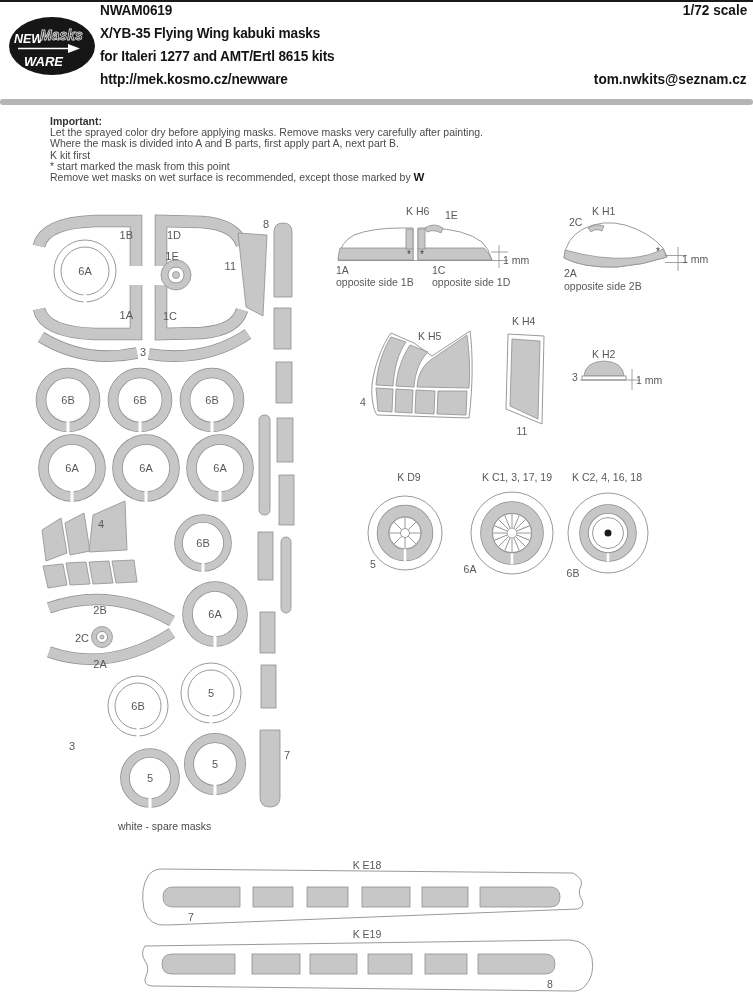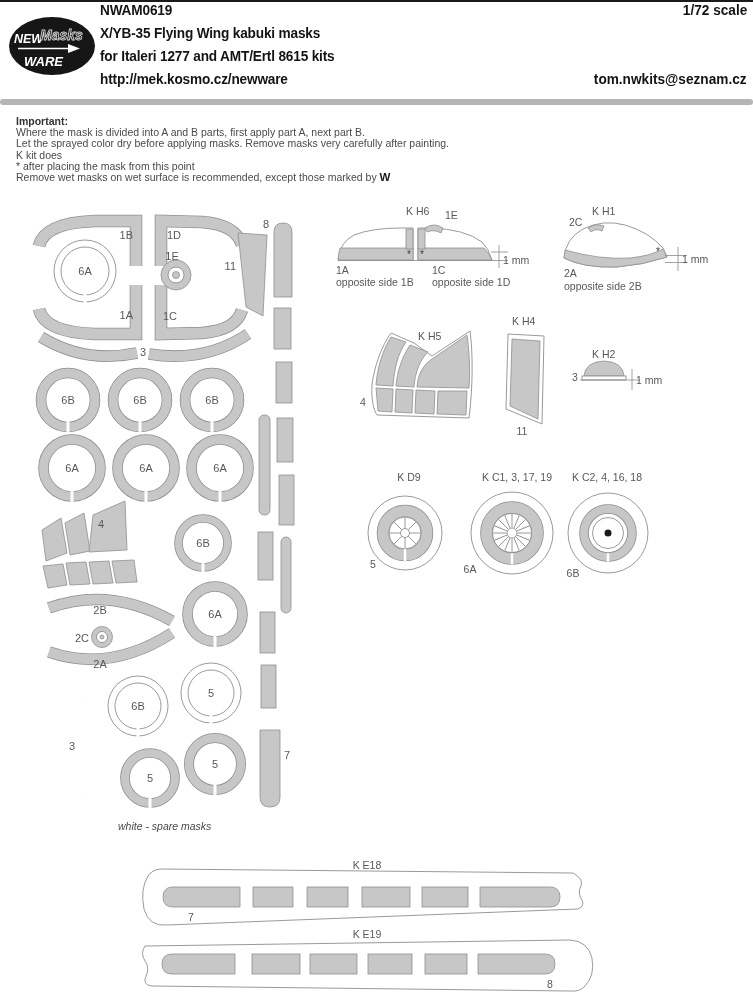--- a/index.html
+++ b/index.html
@@ -5,24 +5,24 @@
   html,body{margin:0;padding:0;background:#e8e8e8;}
   .page{position:relative;width:753px;height:1000px;background:#ffffff;overflow:hidden;
         font-family:"Liberation Sans",sans-serif;margin:0 auto;}
   .topedge{position:absolute;left:0;top:0;width:753px;height:2px;background:#1a1a1a;}
   .hline{position:absolute;left:100px;font-weight:bold;font-size:15.5px;color:#141414;
          letter-spacing:-0.2px;transform:scaleX(0.88);transform-origin:0 50%;white-space:nowrap;}
   .hright{position:absolute;right:6px;font-weight:bold;font-size:15.5px;color:#141414;
           transform:scaleX(0.88);transform-origin:100% 50%;white-space:nowrap;}
   .divider{position:absolute;left:0;top:99px;width:753px;height:6px;background:#b5b5b5;border-radius:3px;}
   .logo{position:absolute;left:8px;top:16px;}
-  .instructions{position:absolute;left:16px;top:116px;font-size:10.5px;line-height:11.2px;color:#4a4a4a;}
+  .instructions{position:absolute;left:50px;top:116px;font-size:10.5px;line-height:11.2px;color:#4a4a4a;}
   .instructions .head{font-weight:bold;color:#333;}
   .wmark{font-weight:bold;color:#1a1a1a;font-size:11.5px;}
-  .footnote{position:absolute;left:118px;top:820px;font-size:10.5px;color:#4a4a4a;font-style:italic;}
+  .footnote{position:absolute;left:118px;top:820px;font-size:10.5px;color:#4a4a4a;}
   .dsvg{position:absolute;}
   svg text{font-family:"Liberation Sans",sans-serif;}
   .lbl{font-size:11px;fill:#585858;}
   .dlbl{font-size:10.5px;fill:#585858;}
   .dtitle{font-size:10.5px;fill:#585858;}
   .star{font-size:10px;fill:#3a3a3a;}
   .shape{fill:#c7c7c7;stroke:#8f8f8f;stroke-width:0.8;}
   .wshape{fill:#ffffff;stroke:#9a9a9a;stroke-width:1;}
   .thin{fill:none;stroke:#9a9a9a;stroke-width:1;}
   .ob{fill:none;stroke:#8f8f8f;}
@@ -51,24 +51,24 @@
   <div class="hline" style="top:1px;">NWAM0619</div>
   <div class="hline" style="top:24px;">X/YB-35 Flying Wing kabuki masks</div>
   <div class="hline" style="top:47px;">for Italeri 1277 and AMT/Ertl 8615 kits</div>
   <div class="hline" style="top:70px;">http://mek.kosmo.cz/newware</div>
   <div class="hright" style="top:1px;">1/72 scale</div>
   <div class="hright" style="top:70px;">tom.nwkits@seznam.cz</div>
   <div class="divider"></div>
 
   <div class="instructions">
     <div class="head">Important:</div>
+    <div>Let the sprayed color dry before applying masks. Remove masks very carefully after painting.</div>
     <div>Where the mask is divided into A and B parts, first apply part A, next part B.</div>
-    <div>Let the sprayed color dry before applying masks. Remove masks very carefully after painting.</div>
-    <div>K kit does</div>
-    <div>*  after placing the mask from this point</div>
+    <div>K kit first</div>
+    <div>*  start marked the mask from this point</div>
     <div><span>Remove wet masks on wet surface is recommended, except those marked by</span> <b class="wmark">W</b></div>
   </div>
 
   <svg class="dsvg" style="left:15px;top:212px;" width="300" height="600" viewBox="0 0 300 600">
     <defs>
       <path id="p1B" d="M 24 34 C 28 16 52 10 80 9 L 121 9 L 121 54"></path>
       <path id="p1D" d="M 146 54 L 146 9 L 187 10 C 212 12 223 20 227 33"></path>
       <path id="p1A" d="M 24 97 C 28 115 52 121 80 122 L 121 122 L 121 73"></path>
       <path id="p1C" d="M 146 73 L 146 122 L 187 121 C 212 119 223 111 227 98"></path>
       <path id="p3L" d="M 26 125 Q 70 152 122 141"></path>

